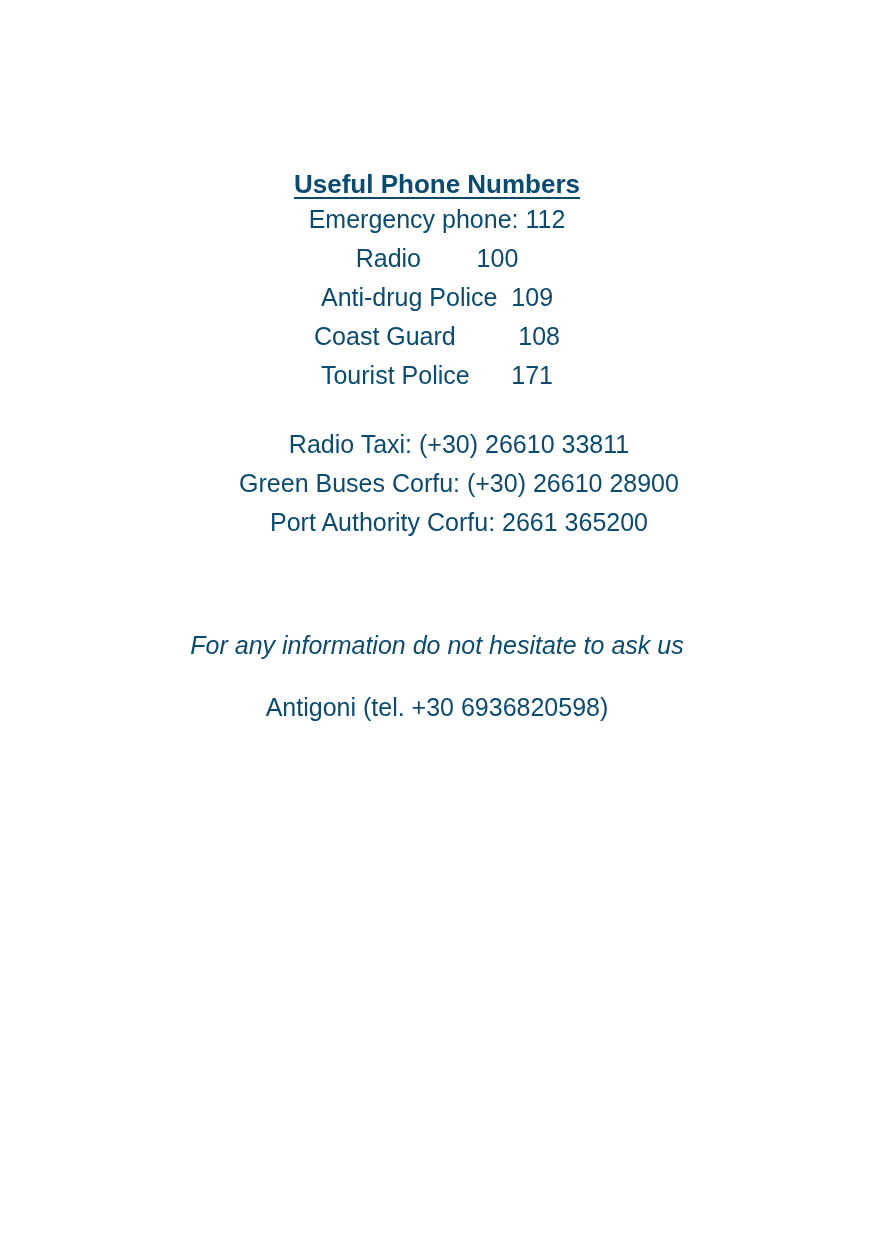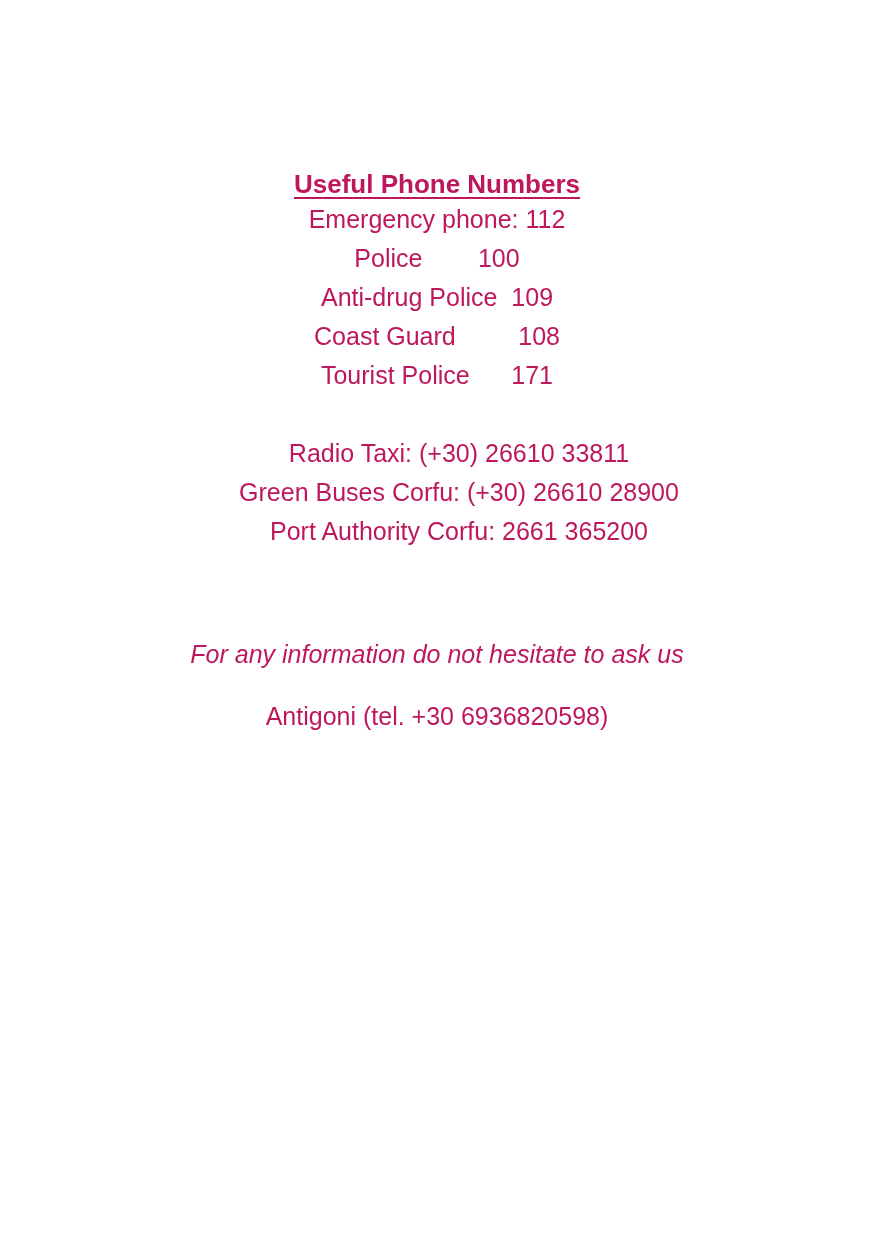--- a/index.html
+++ b/index.html
@@ -5,21 +5,21 @@
   html, body {
     margin: 0;
     padding: 0;
     background: #ffffff;
   }
   .page {
     position: relative;
     width: 874px;
     height: 1240px;
     background: #ffffff;
-    color: #be185d;
+    color: #0c4a6e;
     font-family: "Liberation Sans", "DejaVu Sans", sans-serif;
     box-sizing: border-box;
     padding-top: 168px;
     text-align: center;
   }
   .doc-title {
     font-size: 26px;
     font-weight: bold;
     line-height: 32px;
     text-decoration: underline;
@@ -27,21 +27,21 @@
     margin: 0;
   }
   .phone-list {
   }
   .phone-line {
     font-size: 25px;
     line-height: 39px;
     white-space: pre;
   }
   .transport-list {
-    margin-top: 39px;
+    margin-top: 30px;
     padding-left: 44px;
   }
   .info-line {
     margin-top: 84px;
     font-size: 25px;
     line-height: 39px;
     font-style: italic;
   }
   .contact-line {
     margin-top: 23px;
@@ -51,21 +51,21 @@
 </style>
 </head>
 <body>
 
 <div class="page">
 
   <h1 class="doc-title">Useful Phone Numbers</h1>
 
   <div class="phone-list">
     <div class="phone-line">Emergency phone: 112</div>
-    <div class="phone-line">Police        100</div>
+    <div class="phone-line">Radio        100</div>
     <div class="phone-line">Anti-drug Police  109</div>
     <div class="phone-line">Coast Guard         108</div>
     <div class="phone-line">Tourist Police      171</div>
   </div>
 
   <div class="transport-list">
     <div class="phone-line">Radio Taxi: (+30) 26610 33811</div>
     <div class="phone-line">Green Buses Corfu: (+30) 26610 28900</div>
     <div class="phone-line">Port Authority Corfu: 2661 365200</div>
   </div>

